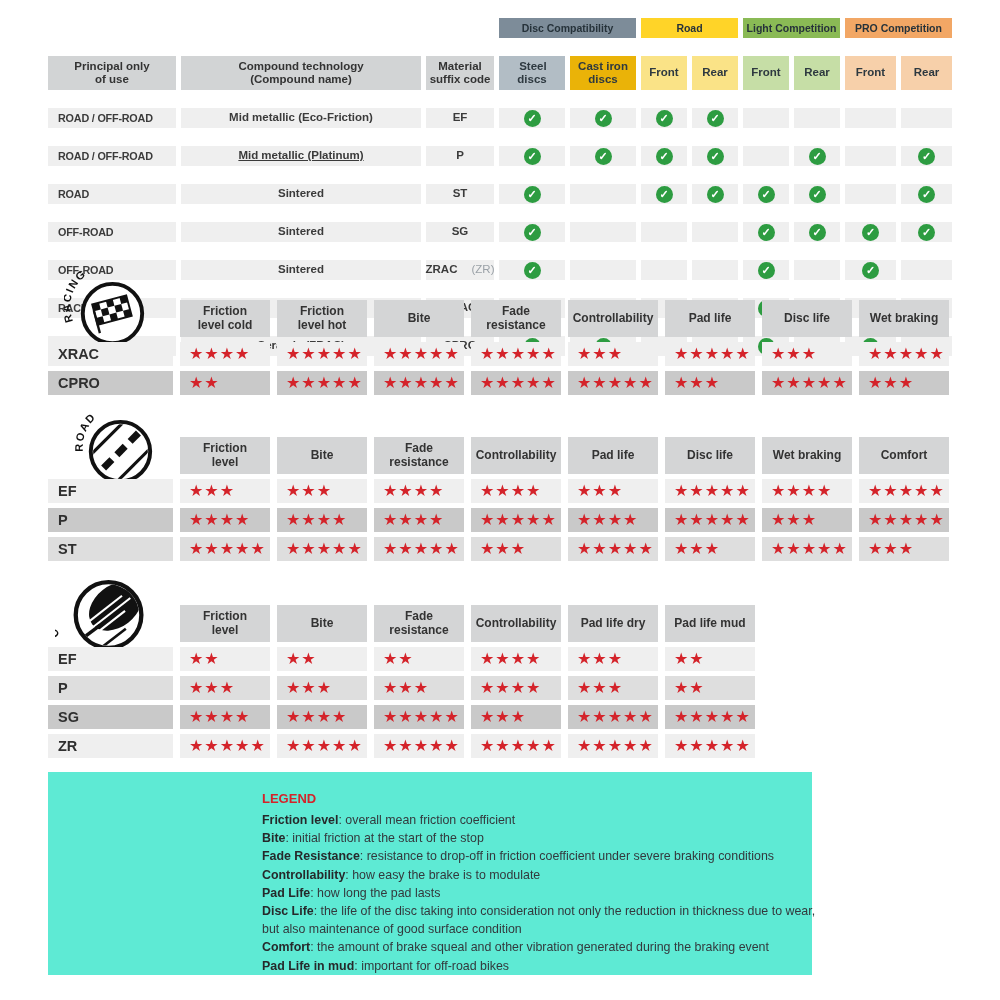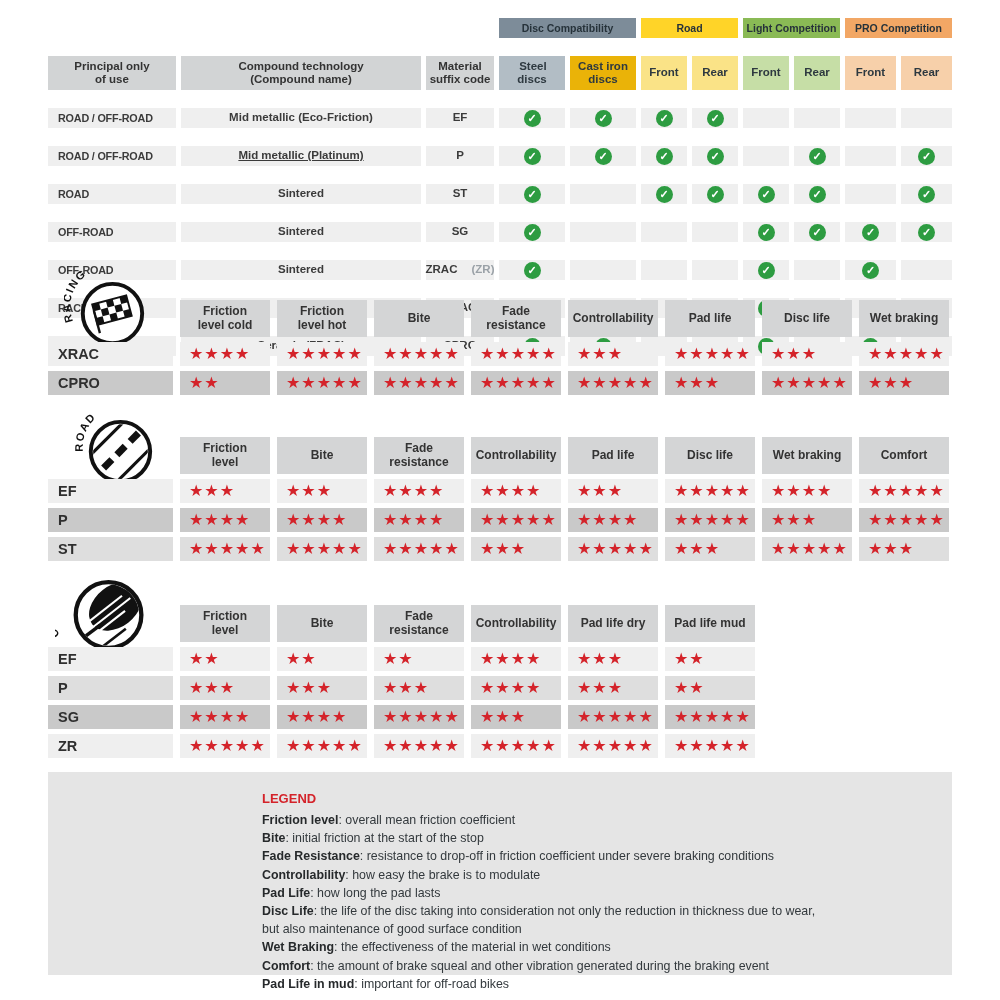--- a/index.html
+++ b/index.html
@@ -12,40 +12,40 @@
     grid-template-columns:128px 240px 68px 66px 66px 46px 46px 46px 46px 51px 51px;
     grid-template-rows:20px 34px repeat(7,20px);gap:18px 5px}
   .cell{display:flex;align-items:center;justify-content:center;font-size:11.5px;line-height:1.15}
   .g-hdr{font-weight:bold;font-size:10.5px;color:#26323a;white-space:nowrap}
   .hdr{background:#d2d4d5;font-weight:bold;text-align:center;white-space:pre-line;color:#333}
   .hdr.sub{color:#2e3940}
   .data{background:#efefef}
   .use{justify-content:flex-start;padding-left:10px;font-weight:bold;font-size:10.8px;letter-spacing:-0.2px;white-space:nowrap}
   .tech{font-weight:bold;font-size:11.5px}
   .code{font-weight:bold;font-size:11.5px}
-  .code-note{color:#9aa1a7;font-weight:bold;margin-left:14px}
+  .code-note{color:#9aa1a7;font-weight:normal;margin-left:14px}
   .check{width:17px;height:17px;border-radius:50%;background:#2d9c41;color:#fff;
     display:flex;align-items:center;justify-content:center;font-size:11px;font-weight:bold}
   .check::after{content:"✓"}
 
   
   .rating{position:absolute;display:grid;gap:5px 7px}
   .rhdr{background:#d4d5d6;font-weight:bold;font-size:12px;text-align:center;white-space:pre-line;color:#333}
   .rlabel{justify-content:flex-start;padding-left:10px;font-weight:bold;font-size:14.5px;color:#2f2f2f}
   .stars{justify-content:flex-start;padding-left:9px;color:#d4232a;font-size:16px;letter-spacing:1px;overflow:hidden;white-space:nowrap}
   .light{background:#efefef}
   .medium{background:#dedede}
   .dark{background:#c9c9c9}
 
   
   .icon-wrap{position:absolute}
   .arc-text{fill:#111;font-weight:bold;letter-spacing:2px;font-family:"Liberation Sans",sans-serif}
 
   
-  .legend{position:absolute;left:48px;top:772px;width:904px;height:203px;background:#e5e5e5}
+  .legend{position:absolute;left:48px;top:772px;width:764px;height:203px;background:#5eead4}
   .legend-inner{position:absolute;left:214px;top:18px;width:660px}
   .legend-title{color:#d4232a;font-weight:bold;font-size:13px;margin-bottom:3px;line-height:18px}
   .lg-line{font-size:12.4px;line-height:18.2px;color:#33393d}
   .lg-line b{color:#26292b}
 </style>
 </head>
 <body>
 
 <div class="page">
 
@@ -391,20 +391,19 @@
     <div class="legend-inner">
       <div class="legend-title">LEGEND</div>
       <div>
           <div class="lg-line"><b>Friction level</b>: overall mean friction coefficient</div>
           <div class="lg-line"><b>Bite</b>: initial friction at the start of the stop</div>
           <div class="lg-line"><b>Fade Resistance</b>: resistance to drop-off in friction coefficient under severe braking conditions</div>
           <div class="lg-line"><b>Controllability</b>: how easy the brake is to modulate</div>
           <div class="lg-line"><b>Pad Life</b>: how long the pad lasts</div>
           <div class="lg-line"><b>Disc Life</b>: the life of the disc taking into consideration not only the reduction in thickness due to wear,</div>
           <div class="lg-line">but also maintenance of good surface condition</div>
-          <div class="lg-line"><b>Wet Braking</b>: the effectiveness of the material in wet conditions</div>
           <div class="lg-line"><b>Comfort</b>: the amount of brake squeal and other vibration generated during the braking event</div>
           <div class="lg-line"><b>Pad Life in mud</b>: important for off-road bikes</div>
         </div>
     </div>
   </div>
 
 </div>
 
 </body></html>

